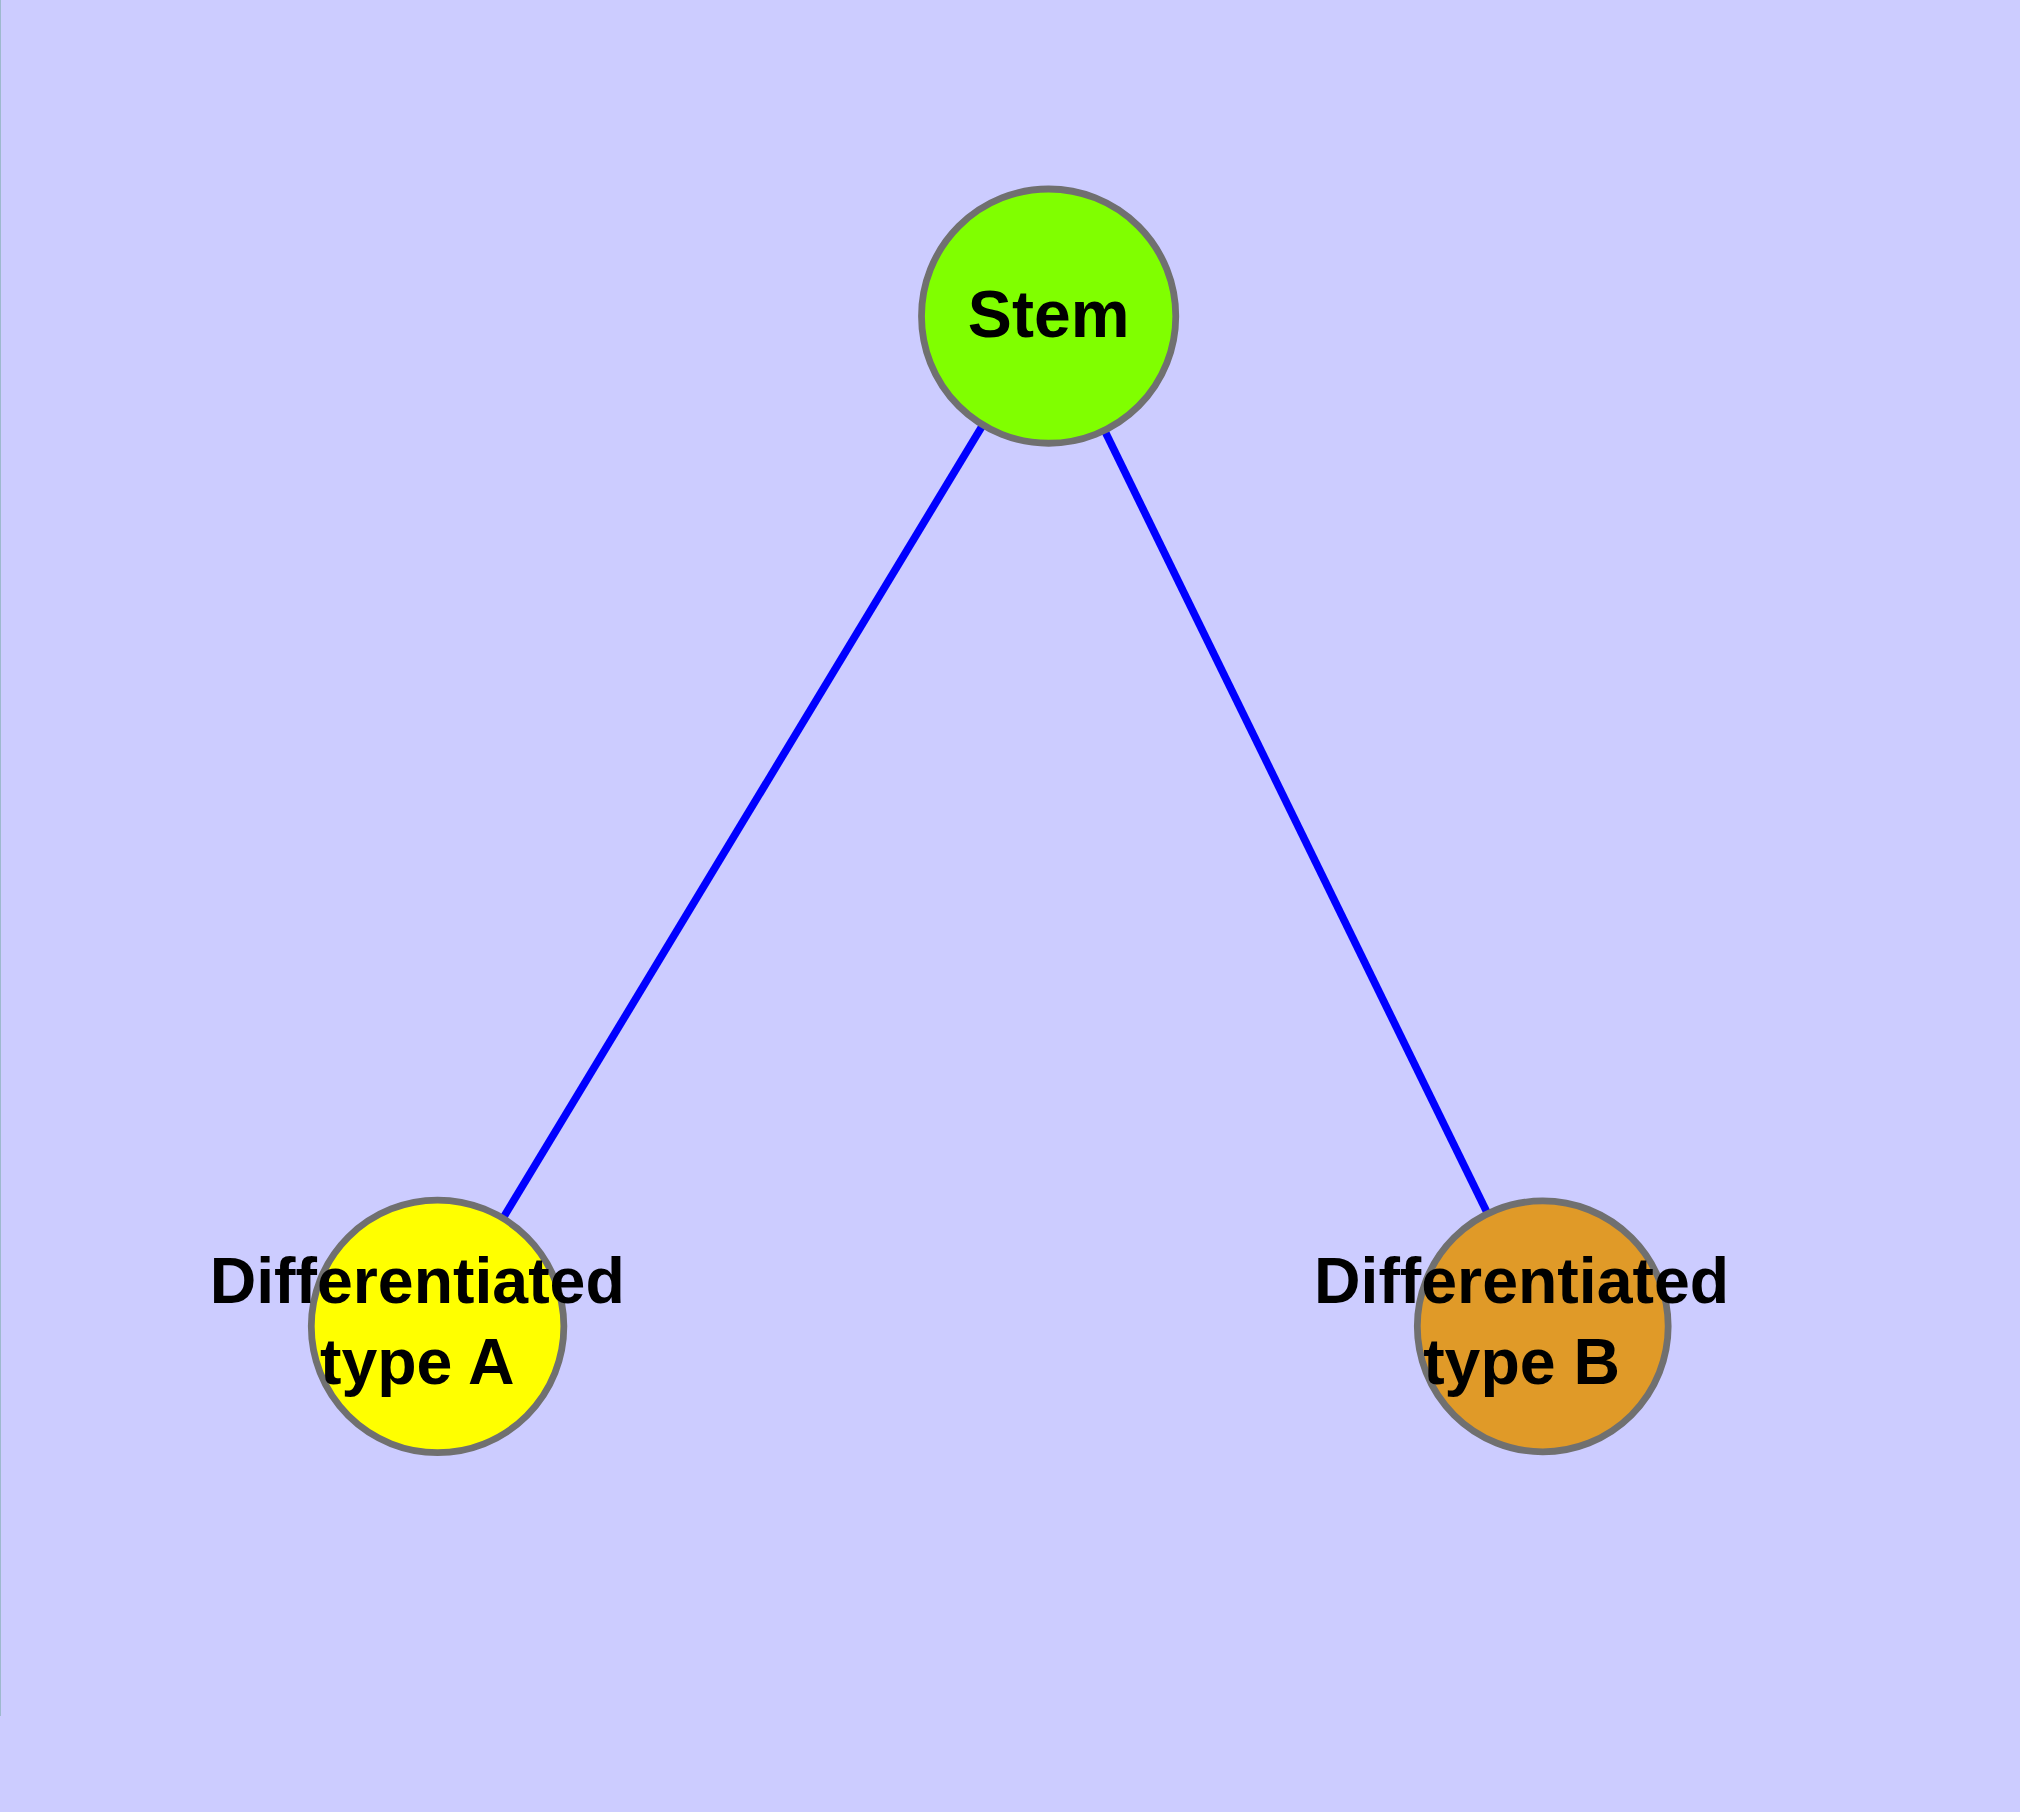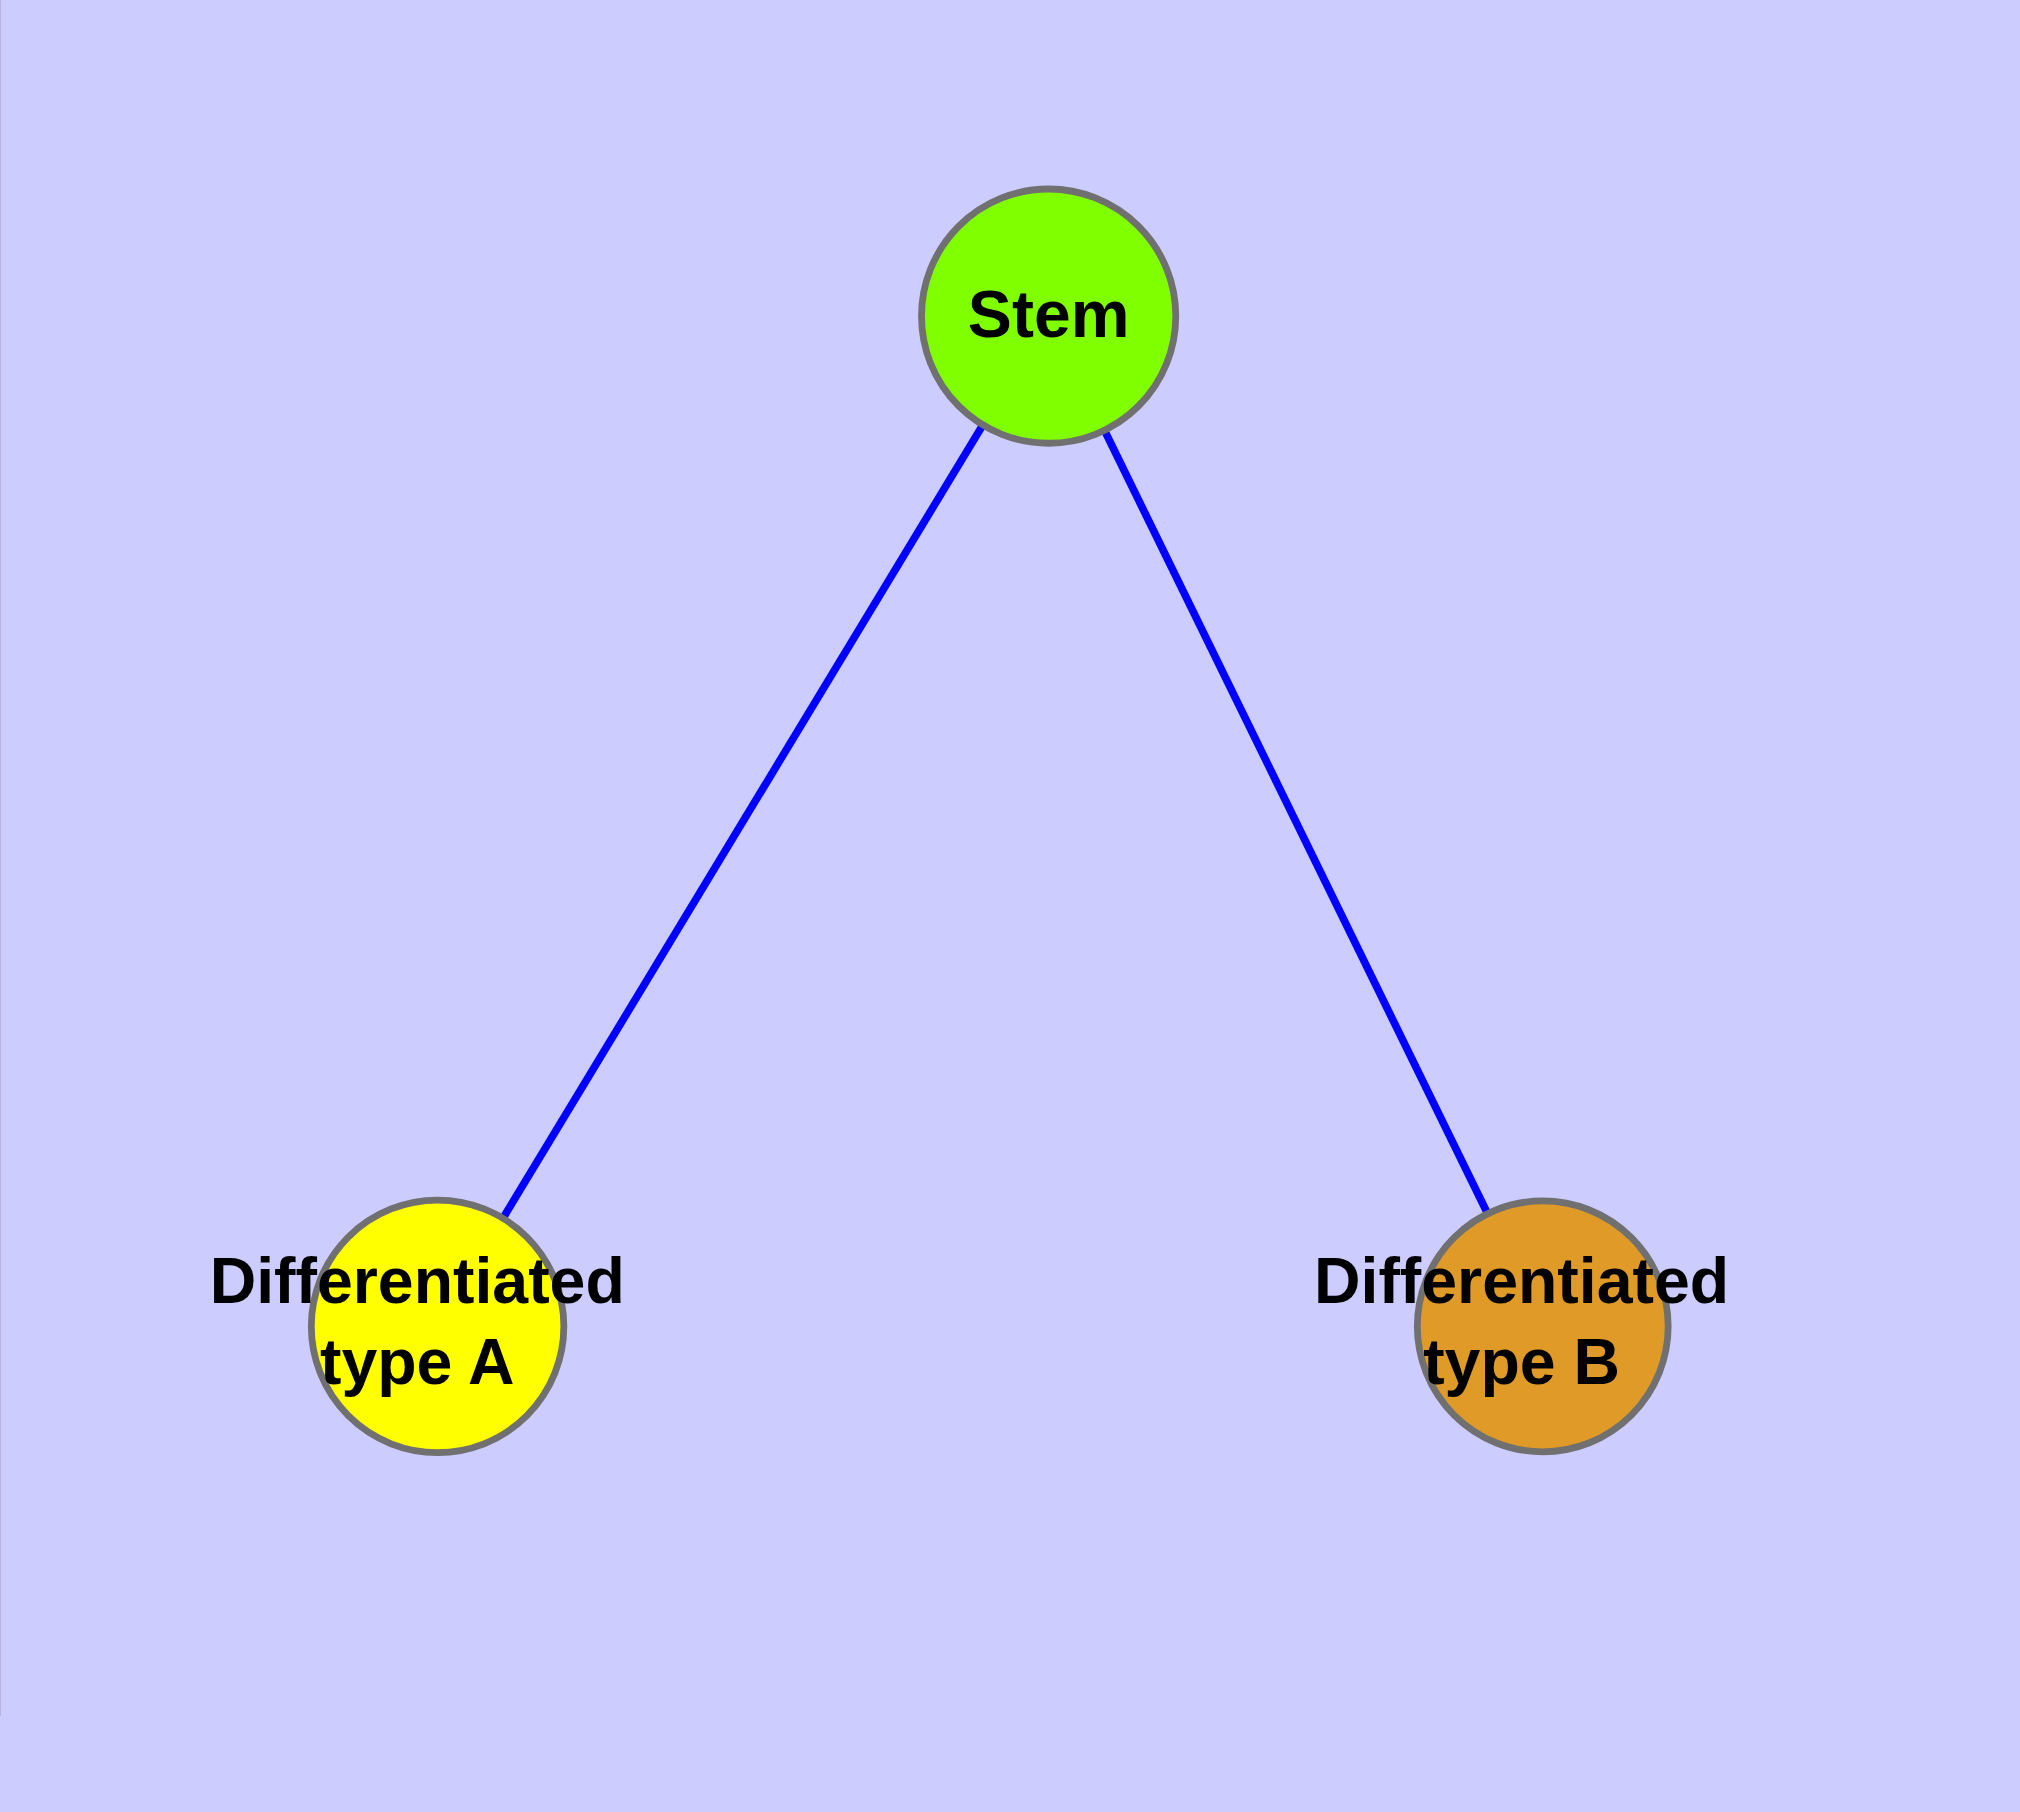--- a/index.html
+++ b/index.html
@@ -46,21 +46,21 @@
   .node-label-single {
     font-size: 78px;
   }
   .node-label-multi {
     font-size: 76px;
   }
 </style>
 </head>
 <body>
 
-<div id="stage" style="width: 2021px; height: 1716px; background: #737373;">
+<div id="stage" style="width: 2021px; height: 1716px; background: #15803d;">
   <svg id="graph-svg" viewBox="0 0 2384 2138" xmlns="http://www.w3.org/2000/svg" style="width: 2021px; height: 1812px;">
 
     <rect id="bg-rect" x="0" y="0" width="2384" height="2138" fill="#ccccff"></rect>
 
     <g id="edges-layer">
         <line class="edge-line" x1="1237" y1="373" x2="516" y2="1565" stroke="#0000ff" stroke-width="9"></line>
         <line class="edge-line" x1="1237" y1="373" x2="1820" y2="1565" stroke="#0000ff" stroke-width="9"></line>
       </g>
     <g id="nodes-layer">
         <g>

